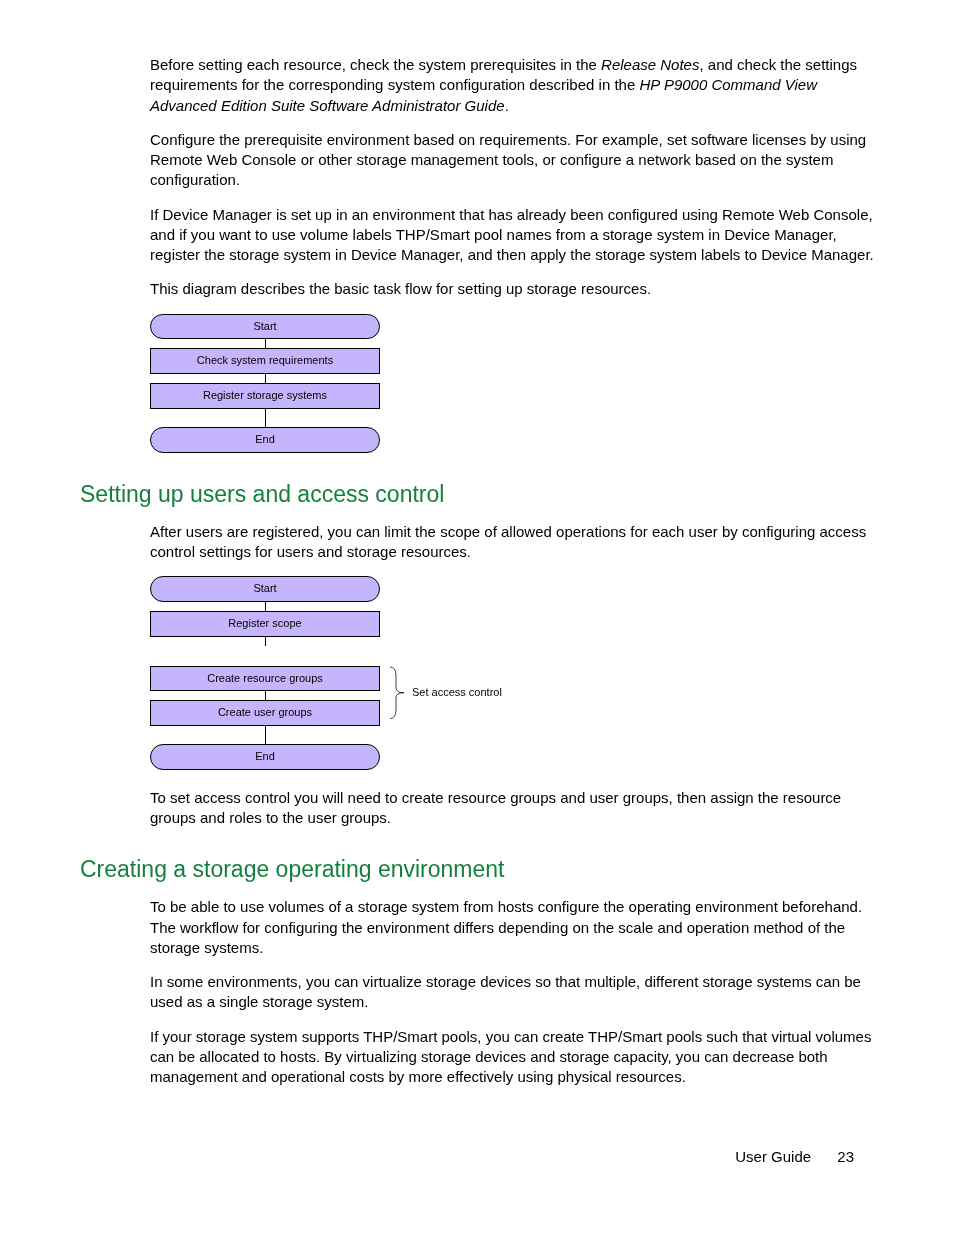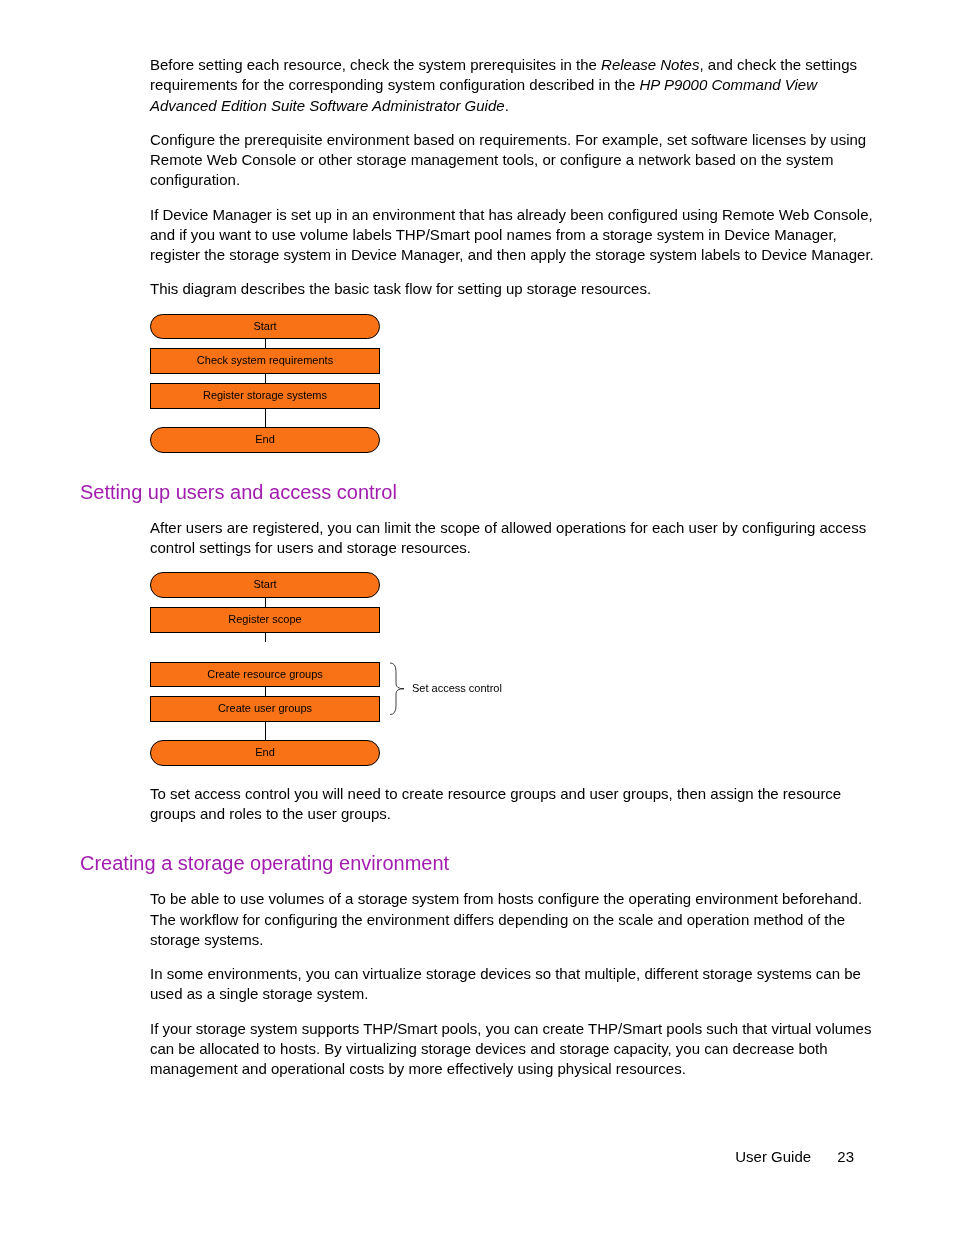--- a/index.html
+++ b/index.html
@@ -15,36 +15,36 @@
   .body-text {
     font-size: 15px;
     line-height: 1.35;
     margin-left: 70px;
     margin-bottom: 14px;
   }
   .body-text .italic { font-style: italic; }
   h2.section {
     font-family: Arial, Helvetica, sans-serif;
     font-weight: 400;
-    font-size: 20px;
-    color: #a21caf;
+    font-size: 23px;
+    color: #15803d;
     margin: 28px 0 14px 0;
   }
   .flow {
     margin-left: 70px;
     margin-bottom: 18px;
     position: relative;
   }
   .flow-node {
     width: 230px;
     border: 1px solid #000;
     font-size: 11px;
     text-align: center;
     padding: 5px 6px;
-    background: #f97316;
+    background: #c4b5fd;
     line-height: 1.25;
   }
   .flow-node.term { border-radius: 14px; }
   .flow-conn {
     width: 230px;
     height: 9px;
     position: relative;
   }
   .flow-conn::before {
     content: "";

